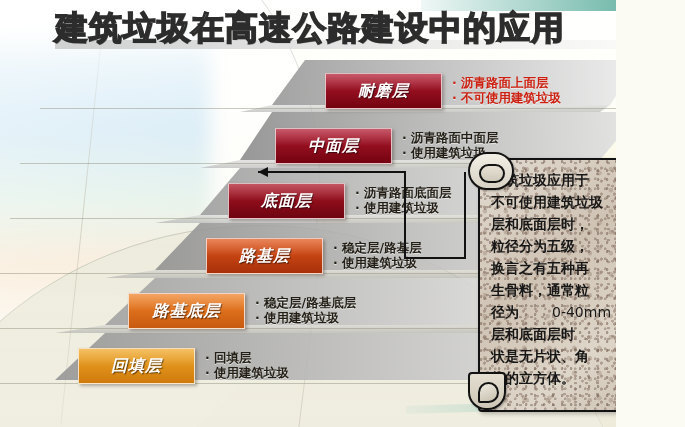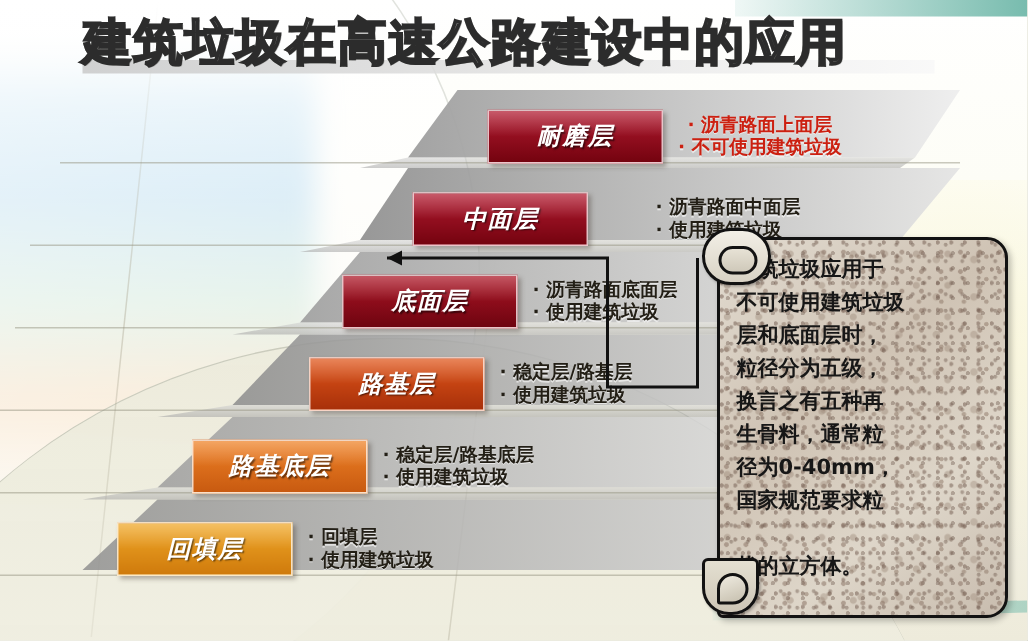--- a/index.html
+++ b/index.html
@@ -2,21 +2,21 @@
 <html><head>
 <meta charset="utf-8">
 <style>
   html,body{margin:0;padding:0;}
   body{
     width:685px;height:427px;overflow:hidden;
     font-family:"DejaVu Sans","Liberation Sans",sans-serif;
     position:relative;background:#fbfbf4;
   }
   #slide{
-    position:absolute;inset:0;width:685px;height:427px;overflow:hidden;
+    position:absolute;inset:0;width:616px;height:427px;overflow:hidden;
     background:#f7f6ea;
   }
 
   
   .bg-base{
     position:absolute;inset:0;
     background:
       linear-gradient(180deg,#ffffff 0%,#fdfdf6 28%,#f6f4e6 62%,#eeebdb 100%);
   }
   .bg-colorwash{
@@ -115,21 +115,21 @@
   .bullets{
     margin-left:10px;display:flex;flex-direction:column;justify-content:center;
     line-height:15px;
   }
   .bullets .bl{
     font-family:"DejaVu Sans","Liberation Sans",sans-serif;
     font-weight:bold;font-size:12.5px;white-space:nowrap;color:#231f16;
     text-shadow:0 1px 0 rgba(255,255,255,.6);
   }
   .bullets .bl::before{content:"· ";font-weight:bold;}
-  .bullets.red .bl{color:#cc2011;text-align:center;}
+  .bullets.red .bl{color:#cc2011;}
 
   
   #connector{position:absolute;left:0;top:0;width:685px;height:427px;z-index:14;pointer-events:none;}
 
   
   #callout{
     position:absolute;left:468px;top:152px;width:207px;height:262px;z-index:18;
   }
   .scroll-body{
     position:absolute;left:10px;top:6px;width:190px;height:250px;
@@ -148,21 +148,21 @@
     background-size:9px 9px,13px 13px,11px 11px,15px 15px,10px 10px,21px 21px,25px 25px,100% 100%;
     box-shadow:2px 2px 4px rgba(0,0,0,.25);
     overflow:hidden;
   }
   .scroll-text{
     position:absolute;left:11px;top:9px;right:9px;
     font-family:"DejaVu Sans","Liberation Sans",sans-serif;
     font-size:14px;font-weight:bold;line-height:22px;color:#171717;
     text-align:left;
   }
-  .scroll-text b{font-weight:bold;}
+  .scroll-text b{font-weight:normal;padding-left:33px;}
   .curl-top{
     position:absolute;left:0;top:0;width:42px;height:34px;
     border:2px solid #121212;border-radius:20px 20px 20px 20px;
     background:linear-gradient(180deg,#f2efe6,#d8d2c4);
     box-shadow:1px 1px 2px rgba(0,0,0,.3);
   }
   .curl-top-inner{
     position:absolute;left:9px;top:10px;width:22px;height:15px;
     border:2px solid #121212;border-radius:12px;
     background:linear-gradient(180deg,#e7e2d5,#cfc9ba);
@@ -257,21 +257,21 @@
   <div class="row" style="left:325px;top:73px;">
     <div class="chip" style="background:linear-gradient(180deg,#b21a30,#74030f);">
       <span class="chip-label">耐磨层</span>
     </div>
     <div class="bullets red">
       <span class="bl">沥青路面上面层</span>
       <span class="bl">不可使用建筑垃圾</span>
     </div>
   </div>
 
-  <div class="row" style="left:275px;top:128px;gap:35px;">
+  <div class="row" style="left:275px;top:128px;">
     <div class="chip" style="background:linear-gradient(180deg,#b21a30,#74030f);">
       <span class="chip-label">中面层</span>
     </div>
     <div class="bullets">
       <span class="bl">沥青路面中面层</span>
       <span class="bl">使用建筑垃圾</span>
     </div>
   </div>
 
   <div class="row" style="left:228px;top:183px;">
@@ -317,22 +317,22 @@
   <div id="callout">
     <div class="scroll-body">
       <div class="scroll-text">
         <span>建筑垃圾应用于</span><br>
         <span>不可使用建筑垃圾</span><br>
         <span>层和底面层时，</span><br>
         <span>粒径分为五级，</span><br>
         <span>换言之有五种再</span><br>
         <span>生骨料，通常粒</span><br>
         <span>径为</span><b>0-40mm</b><span>，</span><br>
-        <span>国家规范要求粒</span><br>
-        <br>
+        <span>层和底面层时</span><br>
+        <span>状是无片状、角</span><br>
         <span>状的立方体。</span>
       </div>
     </div>
     <div class="curl-top">
       <div class="curl-top-inner"></div>
     </div>
     <div class="curl-bottom">
       <div class="curl-bottom-inner"></div>
     </div>
   </div>

